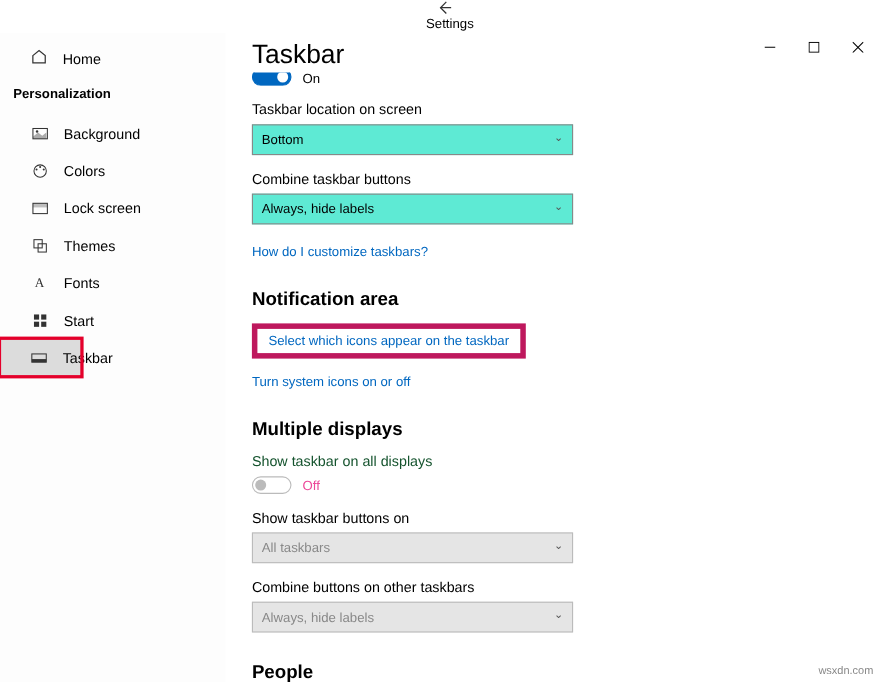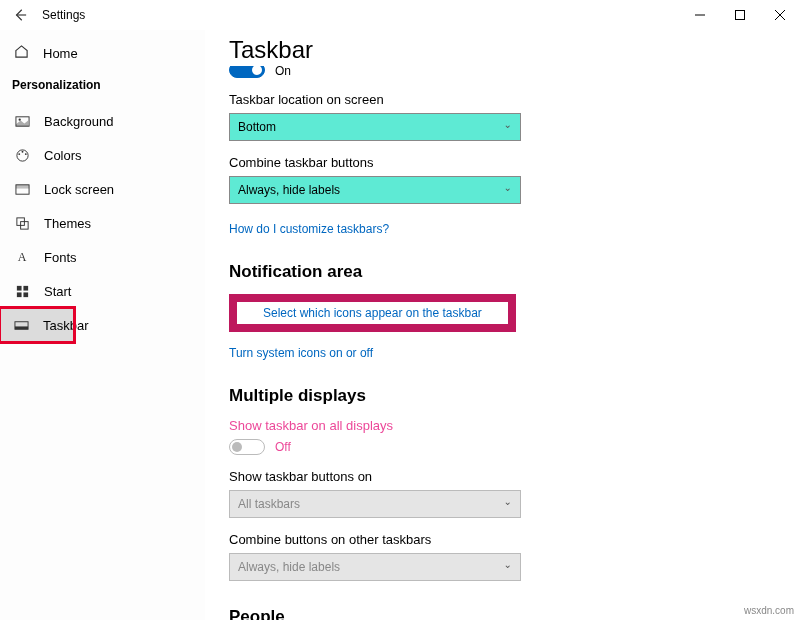--- a/index.html
+++ b/index.html
@@ -10,20 +10,21 @@
     background: #fff;
     color: #000;
     overflow: hidden;
     position: relative;
   }
   .titlebar {
     height: 30px;
     display: flex;
     align-items: center;
     padding: 0 0 0 8px;
+    flex-direction: column;
   }
   .back {
     width: 24px; height: 24px;
     display: flex; align-items: center; justify-content: center;
     font-size: 14px;
     cursor: default;
   }
   .titlebar .title { margin-left: 10px; font-size: 12px; }
   .winbtns { margin-left: auto; display: flex; }
   .winbtns div {
@@ -34,21 +35,21 @@
   .main { display: flex; height: calc(620px - 30px); }
   .sidebar {
     width: 205px;
     padding: 6px 0 0 0;
     border-right: none;
     background: #fdfdfd;
   }
   .home-item, .nav-item {
     height: 34px;
     display: flex; align-items: center;
-    padding-left: 14px;
+    padding-left: 28px;
     gap: 14px;
     font-size: 13px;
     cursor: default;
   }
   .home-item { margin-bottom: 4px; }
   .search-wrap {
     margin: 4px 10px 10px 10px;
     position: relative;
   }
   .search {
@@ -96,21 +97,21 @@
   .toggle-row {
     display: flex; align-items: center; gap: 10px;
     margin: 2px 0 2px 0;
   }
   .section-label {
     font-size: 13px;
     color: #000;
     margin-top: 14px;
     margin-bottom: 6px;
   }
-  .section-label.disabled { color: #ec4899; }
+  .section-label.disabled { color: #14532d; }
   .select-box {
     width: 292px;
     height: 28px;
     border: 1px solid #888;
     background: #5eead4;
     display: flex; align-items: center;
     padding: 0 8px;
     position: relative;
     font-size: 12px;
   }
@@ -134,22 +135,22 @@
     font-weight: 700;
     margin-top: 26px;
     margin-bottom: 12px;
   }
   .link2 {
     color: #0067c0;
     font-size: 12px;
     display: inline-block;
   }
   .link2.boxed {
-    border: 8px solid #be185d;
-    padding: 4px 26px;
+    border: 5px solid #be185d;
+    padding: 4px 10px;
   }
   .link-block { margin-bottom: 14px; }
   .toggle {
     width: 36px; height: 16px;
     border-radius: 8px;
     position: relative;
     display: inline-block;
   }
   .toggle.off {
     border: 1px solid #888;

